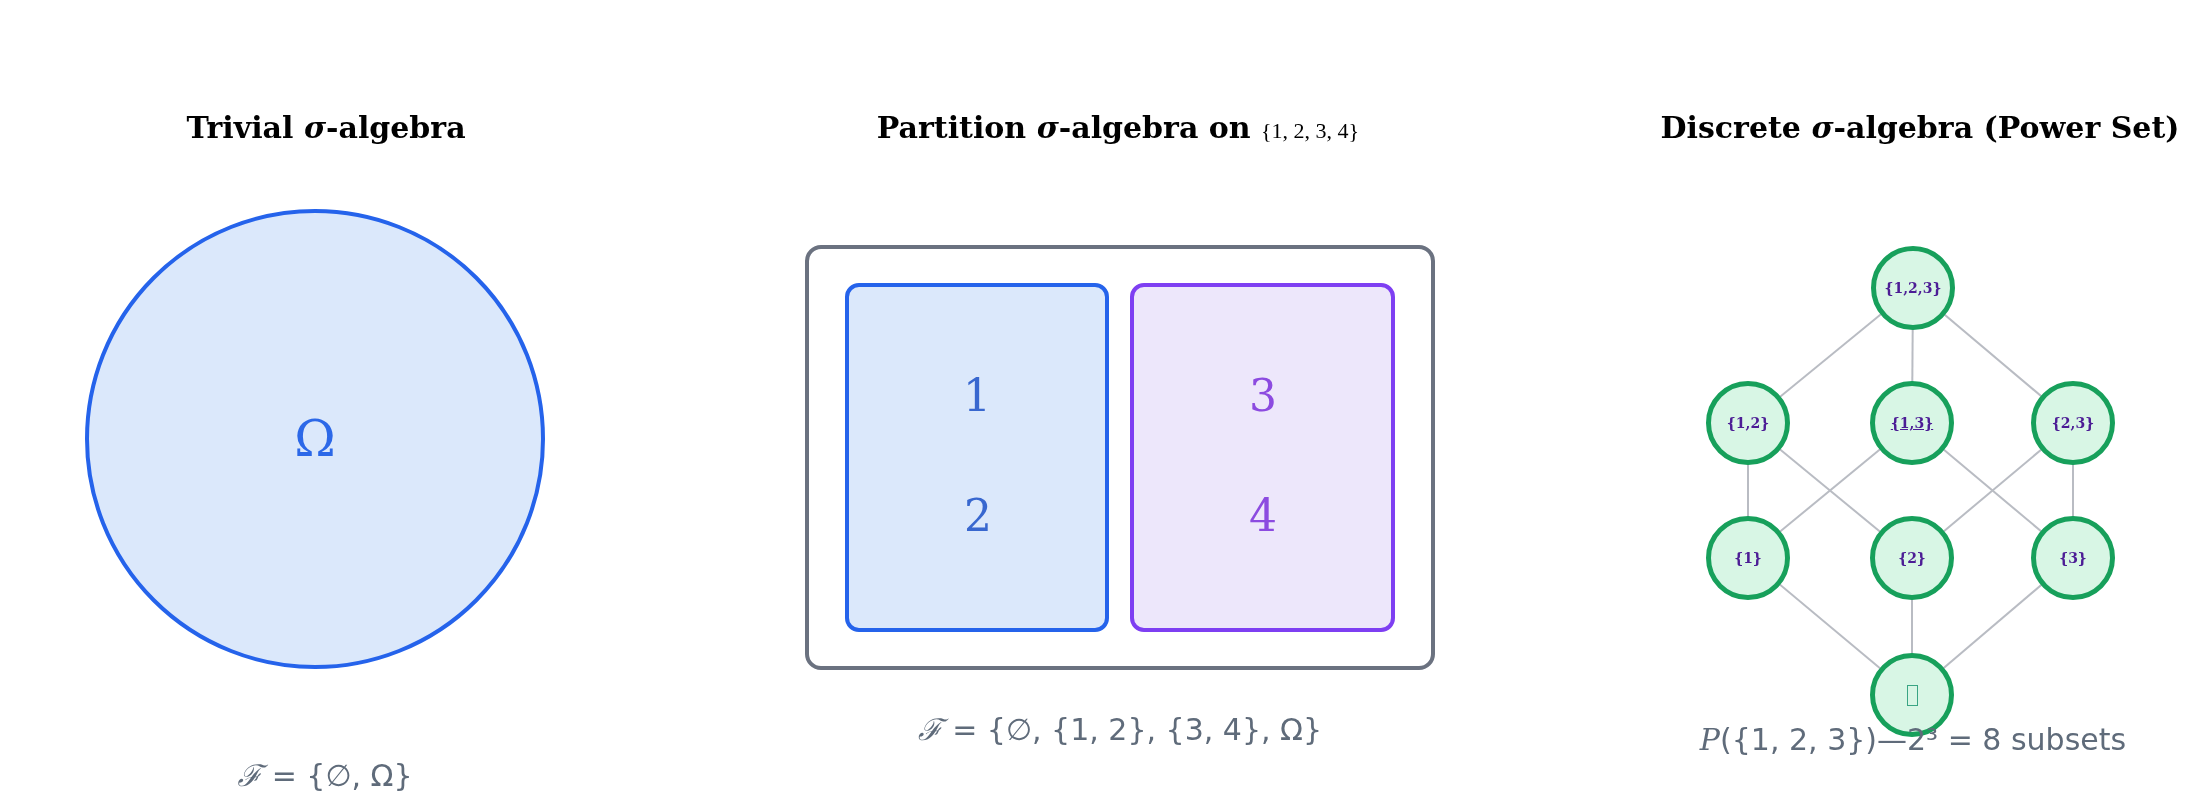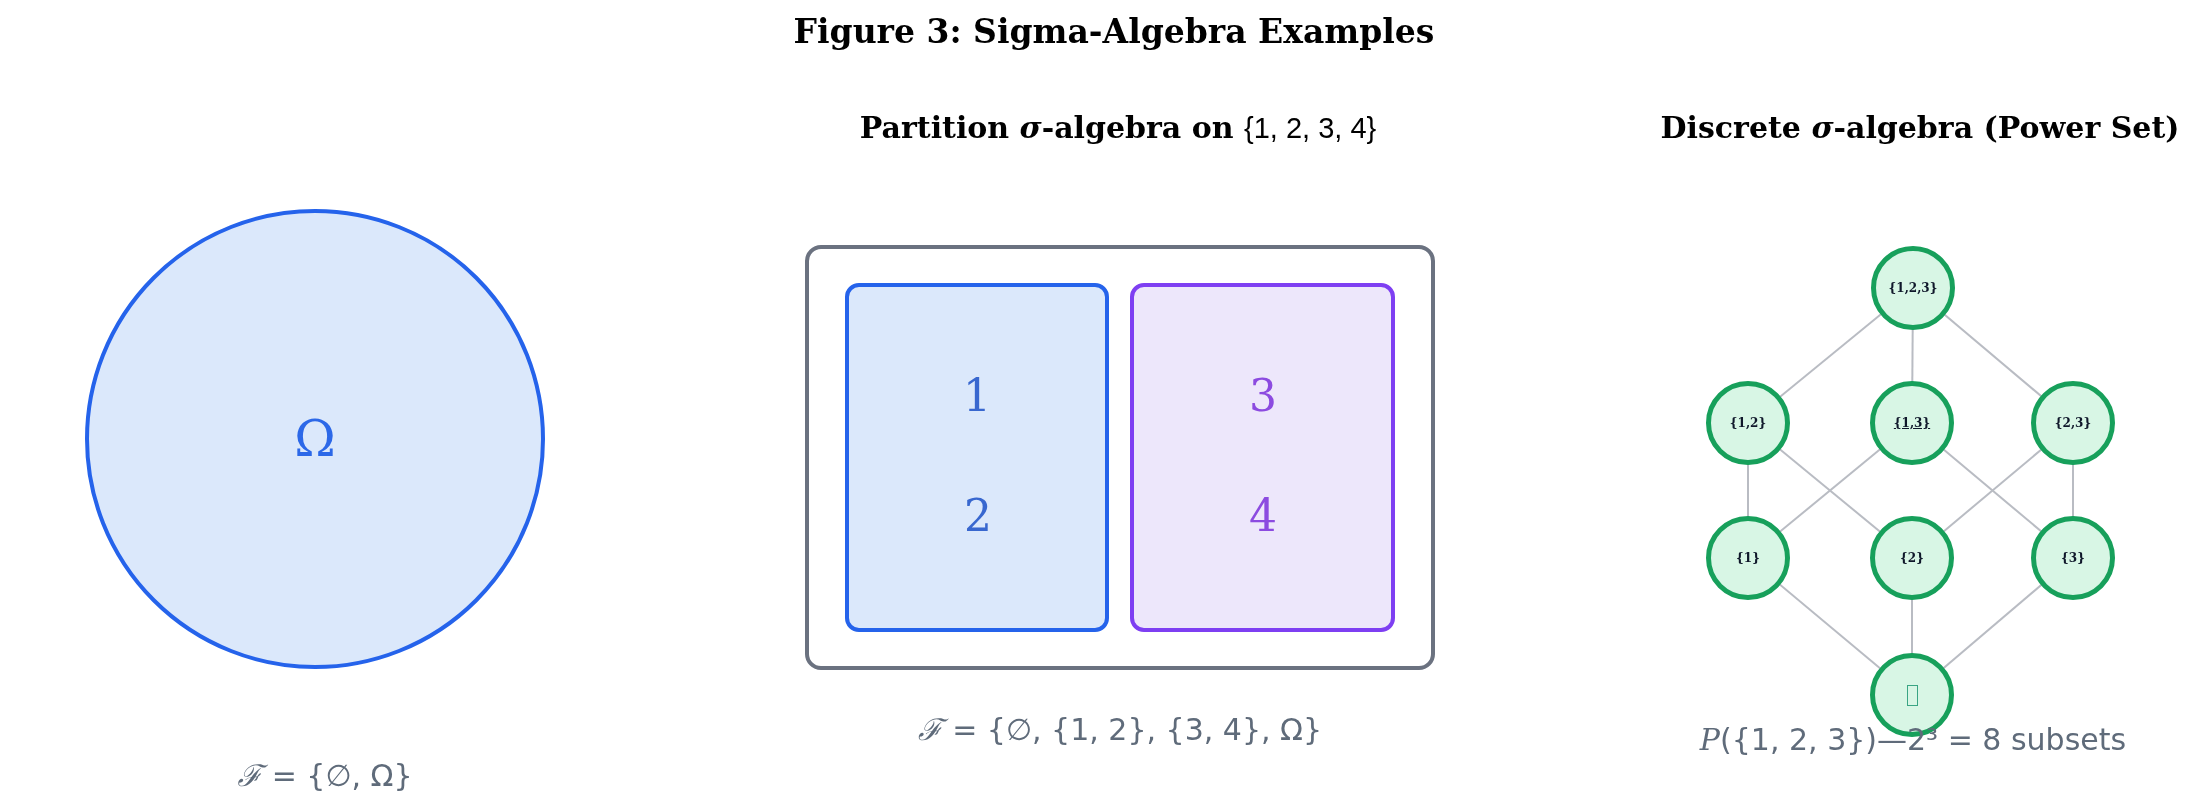--- a/index.html
+++ b/index.html
@@ -19,22 +19,22 @@
     top: 12px; left: 1114px;
     font-size: 33px; font-weight: bold; color: #000000;
   }
   .panel-title {
     top: 110px;
     font-size: 30px; font-weight: bold; color: #000000;
   }
   .panel-title .sigma { font-style: italic; }
   .panel-title .math-set {
     font-weight: normal;
-    font-family: Liberation Sans, sans-serif;
-    font-size: 29px;
+    font-family: Liberation Serif, serif;
+    font-size: 22px;
   }
   .title-trivial   { left: 326px; }
   .title-partition { left: 1118px; }
   .title-discrete  { left: 1920px; }
 
   
   .caption {
     font-family: "DejaVu Sans", sans-serif;
     font-size: 30px; color: #5f6b7a;
   }
@@ -92,38 +92,40 @@
   .hasse svg { position: absolute; left: 0; top: 0; }
   .hasse svg line { stroke: #b9bcc3; stroke-width: 2; }
   .hnode {
     position: absolute;
     width: 84px; height: 84px;
     box-sizing: border-box;
     background: #d8f6e5;
     border: 5px solid #17a05b;
     border-radius: 50%;
     display: flex; align-items: center; justify-content: center;
-    color: #0f172a;
+    color: #4c1d95;
     font-weight: bold;
-    font-size: 12px;
+    font-size: 14px;
     font-family: "DejaVu Serif", serif;
   }
   .tofu {
     display: inline-block;
     width: 9px; height: 19px;
     border: 1.5px solid #3aa584;
   }
 </style>
 </head>
 <body>
 
 <div class="canvas">
 
-  <div class="abs centered figure-title">Figure 3: Sigma-Algebra Examples</div>
-
+
+  <div class="abs centered panel-title title-trivial">
+    <span>Trivial </span><span class="sigma">σ</span><span>-algebra</span>
+  </div>
 
   <div class="abs omega-circle">
     <span class="omega-label">Ω</span>
   </div>
 
   <div class="abs centered caption caption-trivial">
     <span class="script">ℱ</span><span> = {∅, Ω}</span>
   </div>
 
   <div class="abs centered panel-title title-partition">

